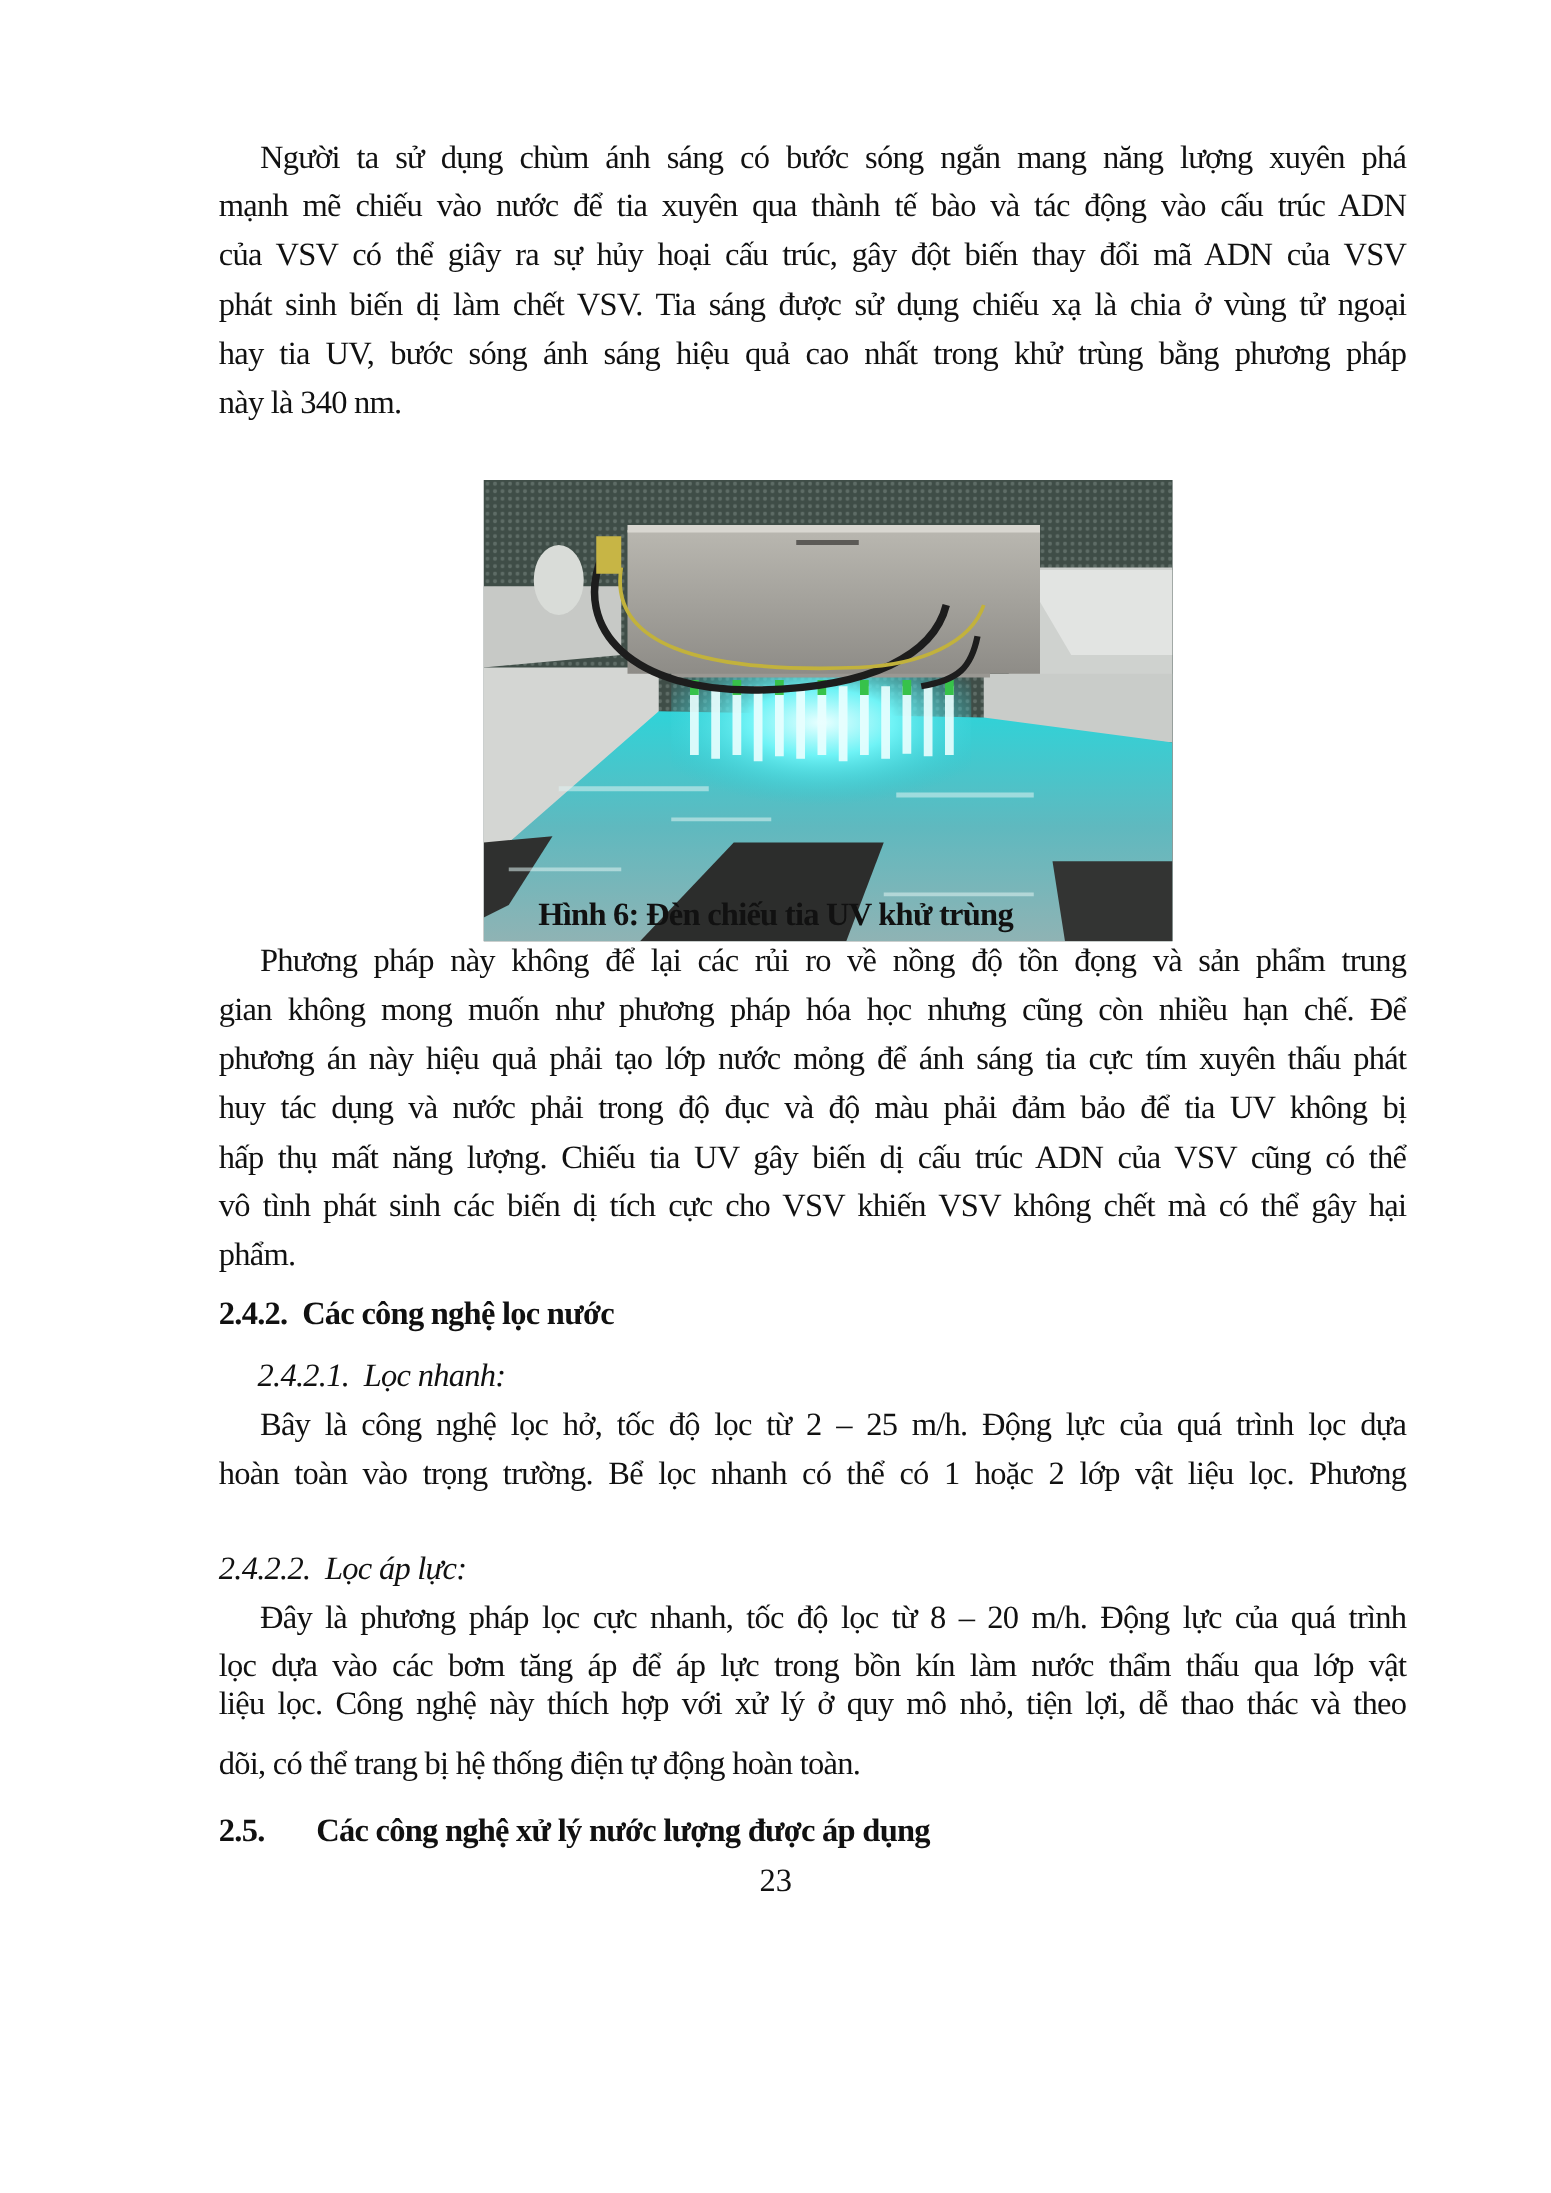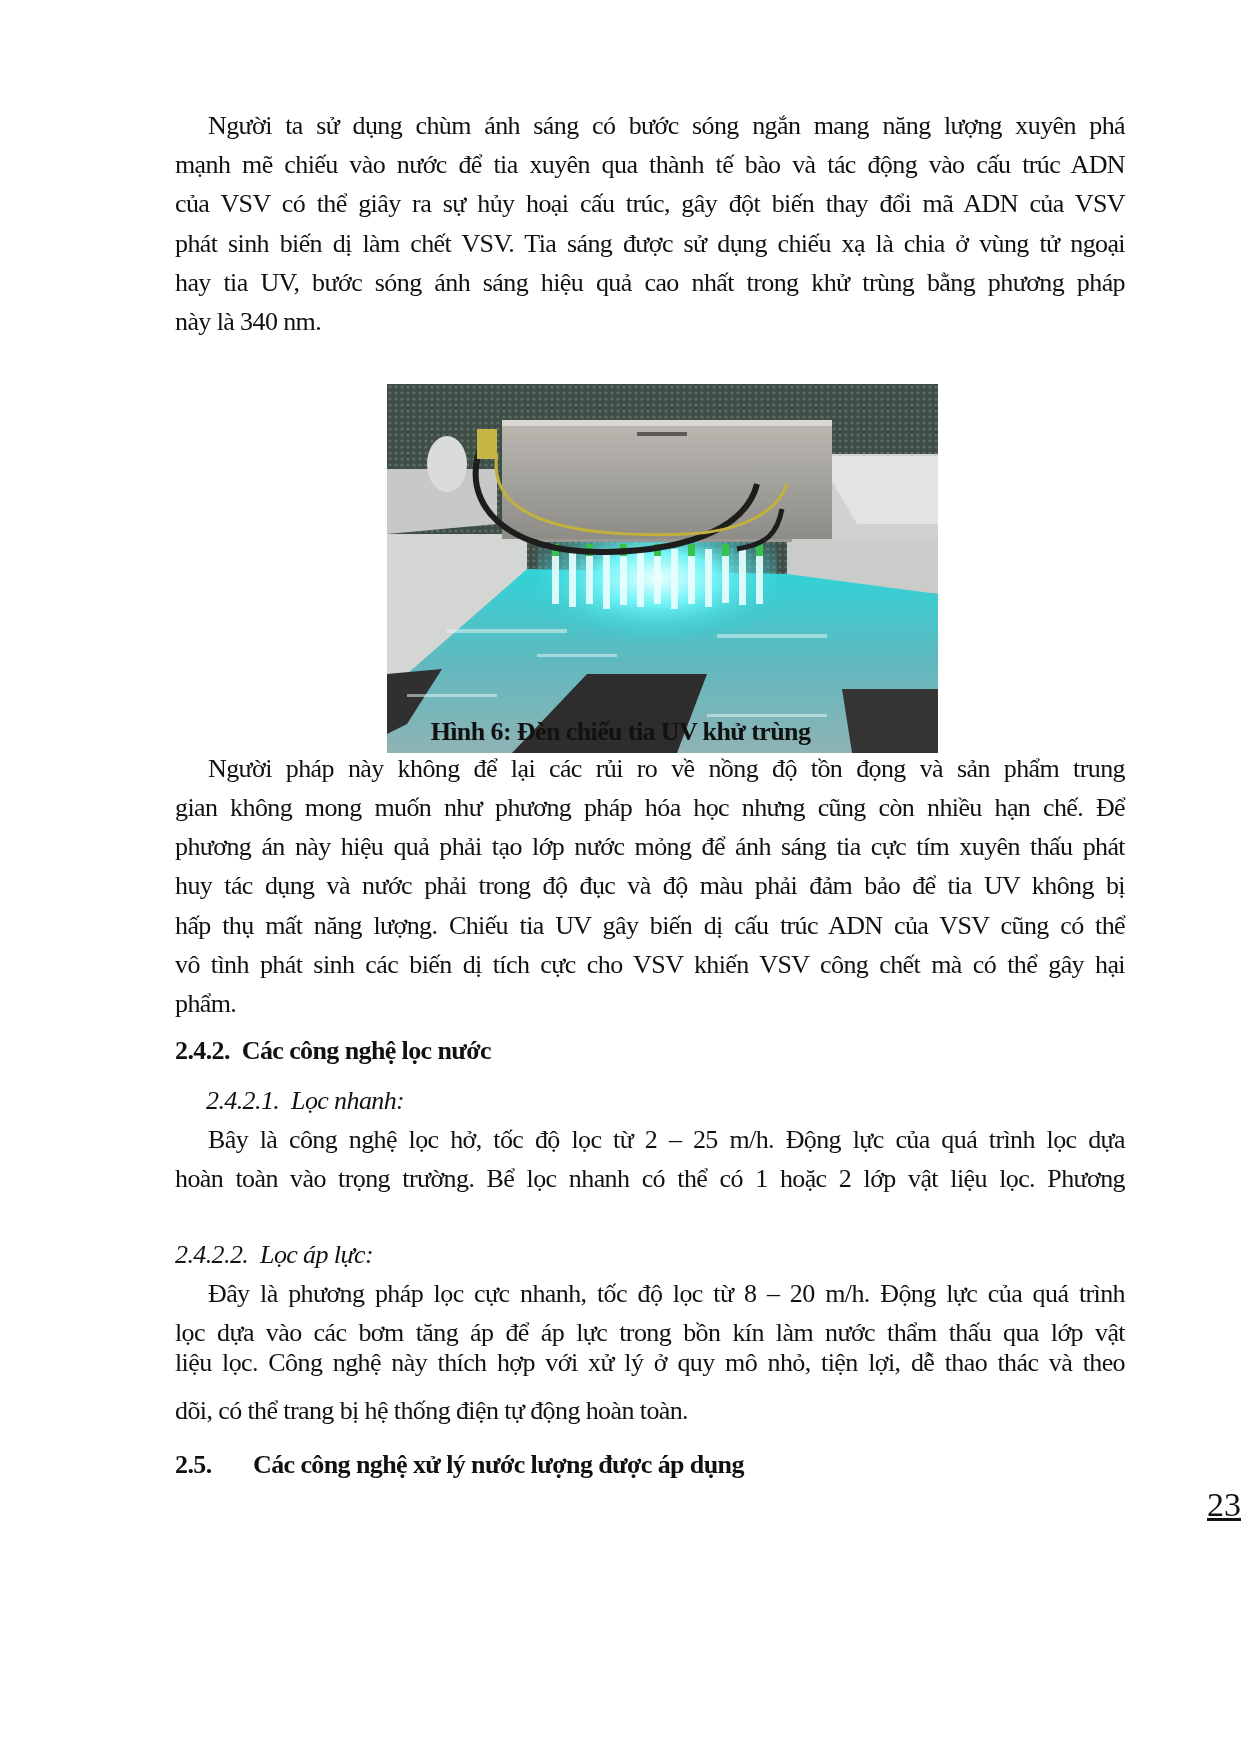--- a/index.html
+++ b/index.html
@@ -45,24 +45,23 @@
       left: 0; width: 1241px;
       text-align: center;
       font-weight: bold;
       font-size: 26px;
       line-height: 30px;
       letter-spacing: -0.6px;
     }
     .page-number {
       position: absolute;
       left: 0; width: 1241px;
-      text-align: right;
-      font-size: 34px;
+      text-align: center;
+      font-size: 26px;
       line-height: 30px;
-      text-decoration: underline;
     }
     .heading-num {
       display: inline-block;
     }
     .figure {
       position: absolute;
       left: 387px;
       top: 384px;
       width: 551px;
       height: 369px;
@@ -167,26 +166,26 @@
         <rect x="330" y="250" width="110" height="4"></rect>
         <rect x="20" y="310" width="90" height="3"></rect>
         <rect x="320" y="330" width="120" height="3"></rect>
         <rect x="150" y="270" width="80" height="3"></rect>
       </g>
     </svg>
   </div>
 
   <div class="caption" style="top:717px;">Hình  6: Đèn chiếu tia UV khử trùng</div>
 
-  <div class="line indent justify" style="top:754px;">Người pháp này không để lại các rủi ro về nồng độ tồn đọng và sản phẩm trung</div>
+  <div class="line indent justify" style="top:754px;">Phương pháp này không để lại các rủi ro về nồng độ tồn đọng và sản phẩm trung</div>
   <div class="line justify" style="top:793px;">gian không mong muốn như phương pháp hóa học nhưng cũng còn nhiều hạn chế. Để</div>
   <div class="line justify" style="top:832px;">phương án này hiệu quả phải tạo lớp nước mỏng để ánh sáng tia cực tím xuyên thấu phát</div>
   <div class="line justify" style="top:871px;">huy tác dụng và nước phải trong độ đục và độ màu phải đảm bảo để tia UV không bị</div>
   <div class="line justify" style="top:911px;">hấp thụ mất năng lượng. Chiếu tia UV gây biến dị cấu trúc ADN của VSV cũng có thể</div>
-  <div class="line justify" style="top:950px;">vô tình phát sinh các biến dị tích cực cho VSV khiến VSV công chết mà có thể gây hại</div>
+  <div class="line justify" style="top:950px;">vô tình phát sinh các biến dị tích cực cho VSV khiến VSV không chết mà có thể gây hại</div>
   <div class="line" style="top:989px;">phẩm.</div>
 
   <div class="line bold" style="top:1036px;">
     <span>2.4.2.</span>&nbsp;
     <span>Các công nghệ lọc nước</span>
   </div>
 
   <div class="line italic" style="top:1086px;margin-left:31px;">
     <span>2.4.2.1.</span>&nbsp;
     <span>Lọc nhanh:</span>

